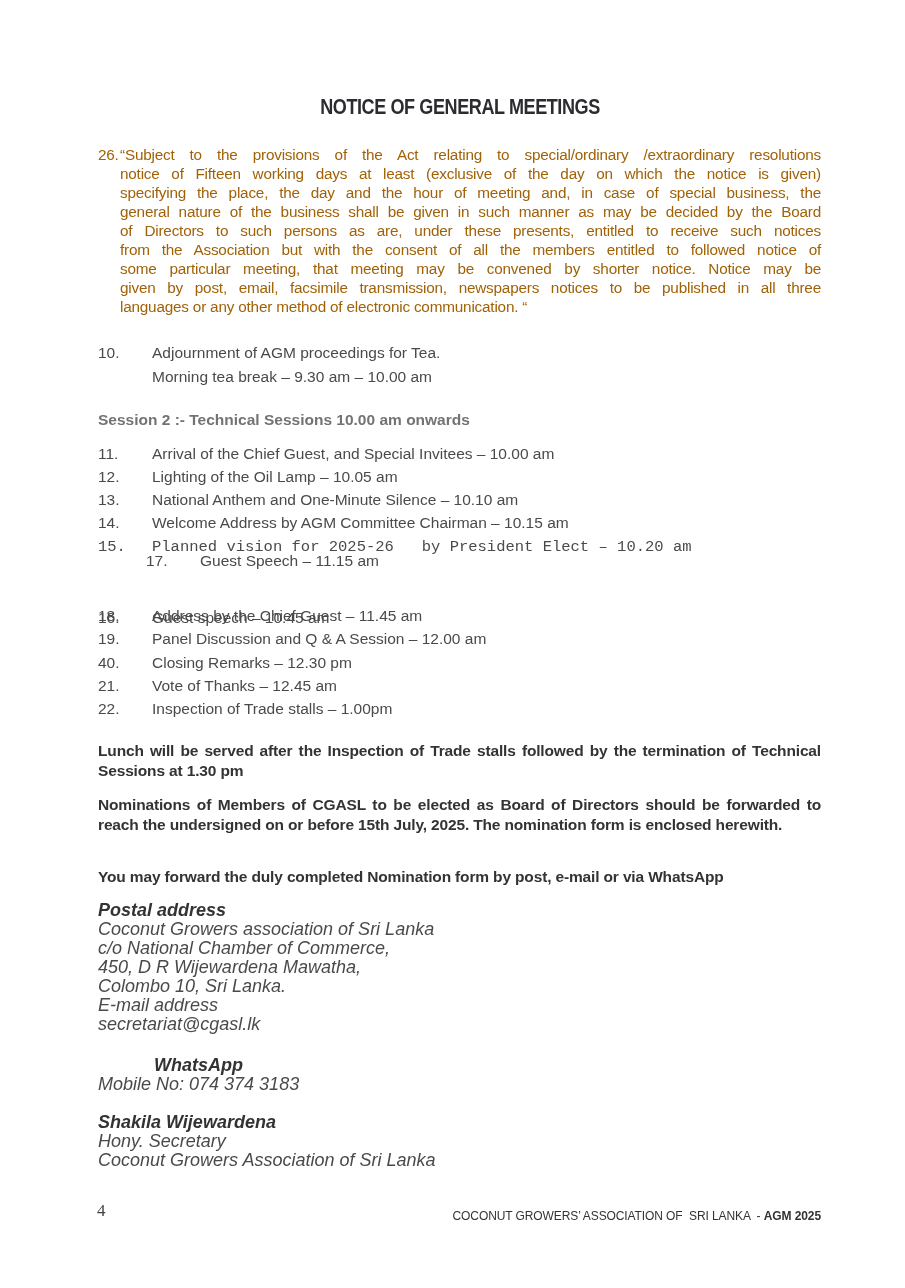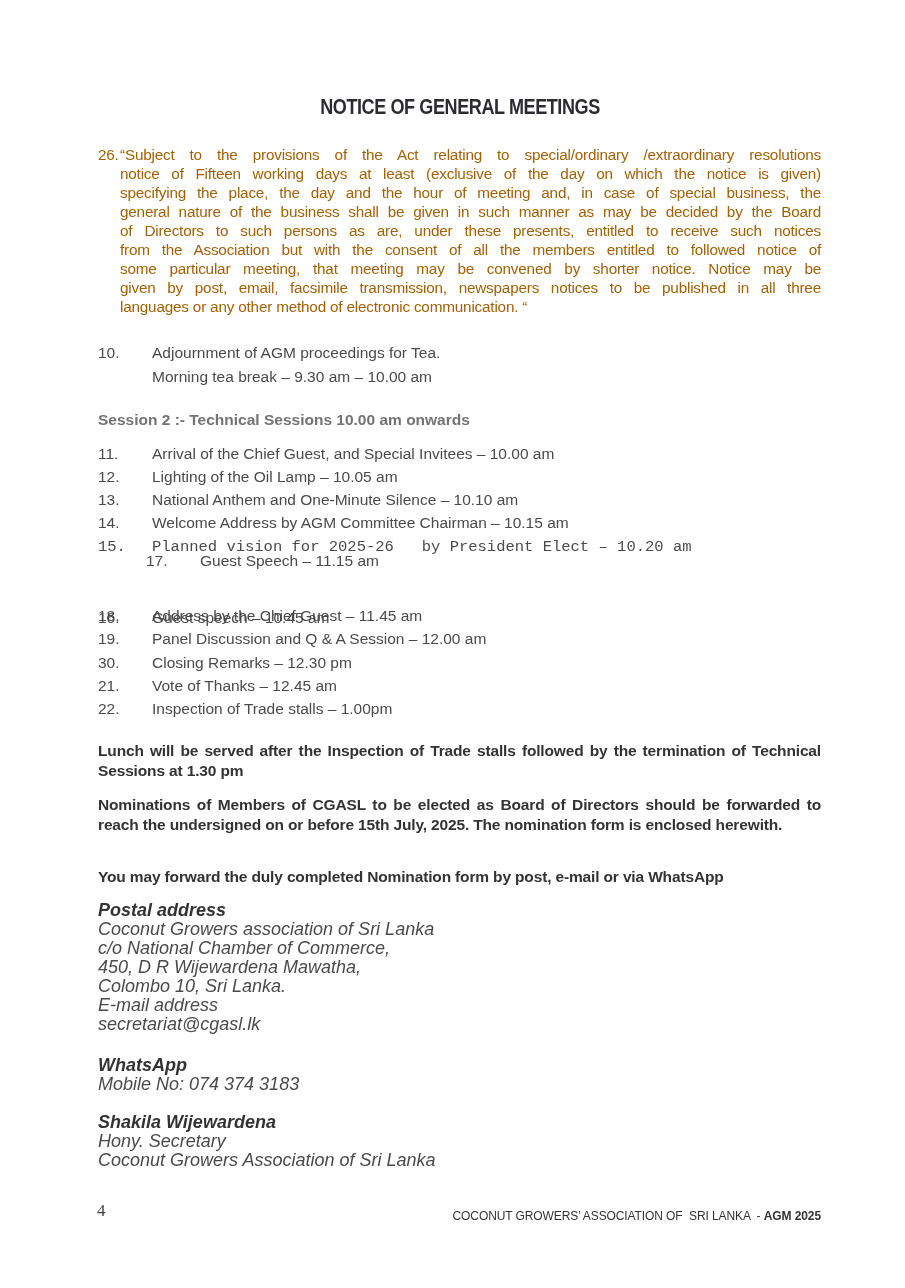--- a/index.html
+++ b/index.html
@@ -57,40 +57,40 @@
 <div id="agenda">
   <div class="row" style="top:445px;"><span class="n">11.</span><span>Arrival of the Chief Guest, and Special Invitees – 10.00 am</span></div>
   <div class="row" style="top:468px;"><span class="n">12.</span><span>Lighting of the Oil Lamp – 10.05 am</span></div>
   <div class="row" style="top:491px;"><span class="n">13.</span><span>National Anthem and One-Minute Silence – 10.10 am</span></div>
   <div class="row" style="top:514px;"><span class="n">14.</span><span>Welcome Address by AGM Committee Chairman – 10.15 am</span></div>
   <div class="row" style="top:538px; white-space: pre; font-family: Liberation Mono, monospace;"><span class="n">15.</span><span>Planned vision for 2025-26   by President Elect – 10.20 am</span></div>
   <div class="row" style="top:561px;margin-top:48px;"><span class="n">16.</span><span>Guest speech – 10.45 am</span></div>
   <div class="row" style="top:552px;margin-left:48px;"><span class="n">17.</span><span>Guest Speech – 11.15 am</span></div>
   <div class="row" style="top:607px;"><span class="n">18.</span><span>Address by the Chief Guest – 11.45 am</span></div>
   <div class="row" style="top:630px;"><span class="n">19.</span><span>Panel Discussion and Q &amp; A Session – 12.00 am</span></div>
-  <div class="row" style="top:654px;"><span class="n">30.</span><span>Closing Remarks – 12.30 pm</span></div>
+  <div class="row" style="top:654px;"><span class="n">40.</span><span>Closing Remarks – 12.30 pm</span></div>
   <div class="row" style="top:677px;"><span class="n">21.</span><span>Vote of Thanks – 12.45 am</span></div>
   <div class="row" style="top:700px;"><span class="n">22.</span><span>Inspection of Trade stalls – 1.00pm</span></div>
 </div>
 
 <div class="para" style="top:741px;">Lunch will be served after the Inspection of Trade stalls followed by the termination of Technical Sessions at 1.30 pm</div>
 <div class="para" style="top:795px;">Nominations of Members of CGASL to be elected as Board of Directors should be forwarded to reach the undersigned on or before 15th July, 2025. The nomination form is enclosed herewith.</div>
 <div class="para" style="top:867px;">You may forward the duly completed Nomination form by post, e-mail or via WhatsApp</div>
 
 <div class="block" style="top:901px;">
   <div class="h">Postal address</div>
   <div>Coconut Growers association of Sri Lanka</div>
   <div>c/o National Chamber of Commerce,</div>
   <div>450, D R Wijewardena Mawatha,</div>
   <div>Colombo 10, Sri Lanka.</div>
   <div>E-mail address</div>
   <div>secretariat@cgasl.lk</div>
 </div>
 
-<div class="block" style="top:1056px;">
+<div class="block" style="top:1056px;text-align:center;">
   <div class="h">WhatsApp</div>
   <div>Mobile No: 074 374 3183</div>
 </div>
 
 <div class="block" style="top:1113px;">
   <div class="h">Shakila Wijewardena</div>
   <div>Hony. Secretary</div>
   <div>Coconut Growers Association of Sri Lanka</div>
 </div>
 

